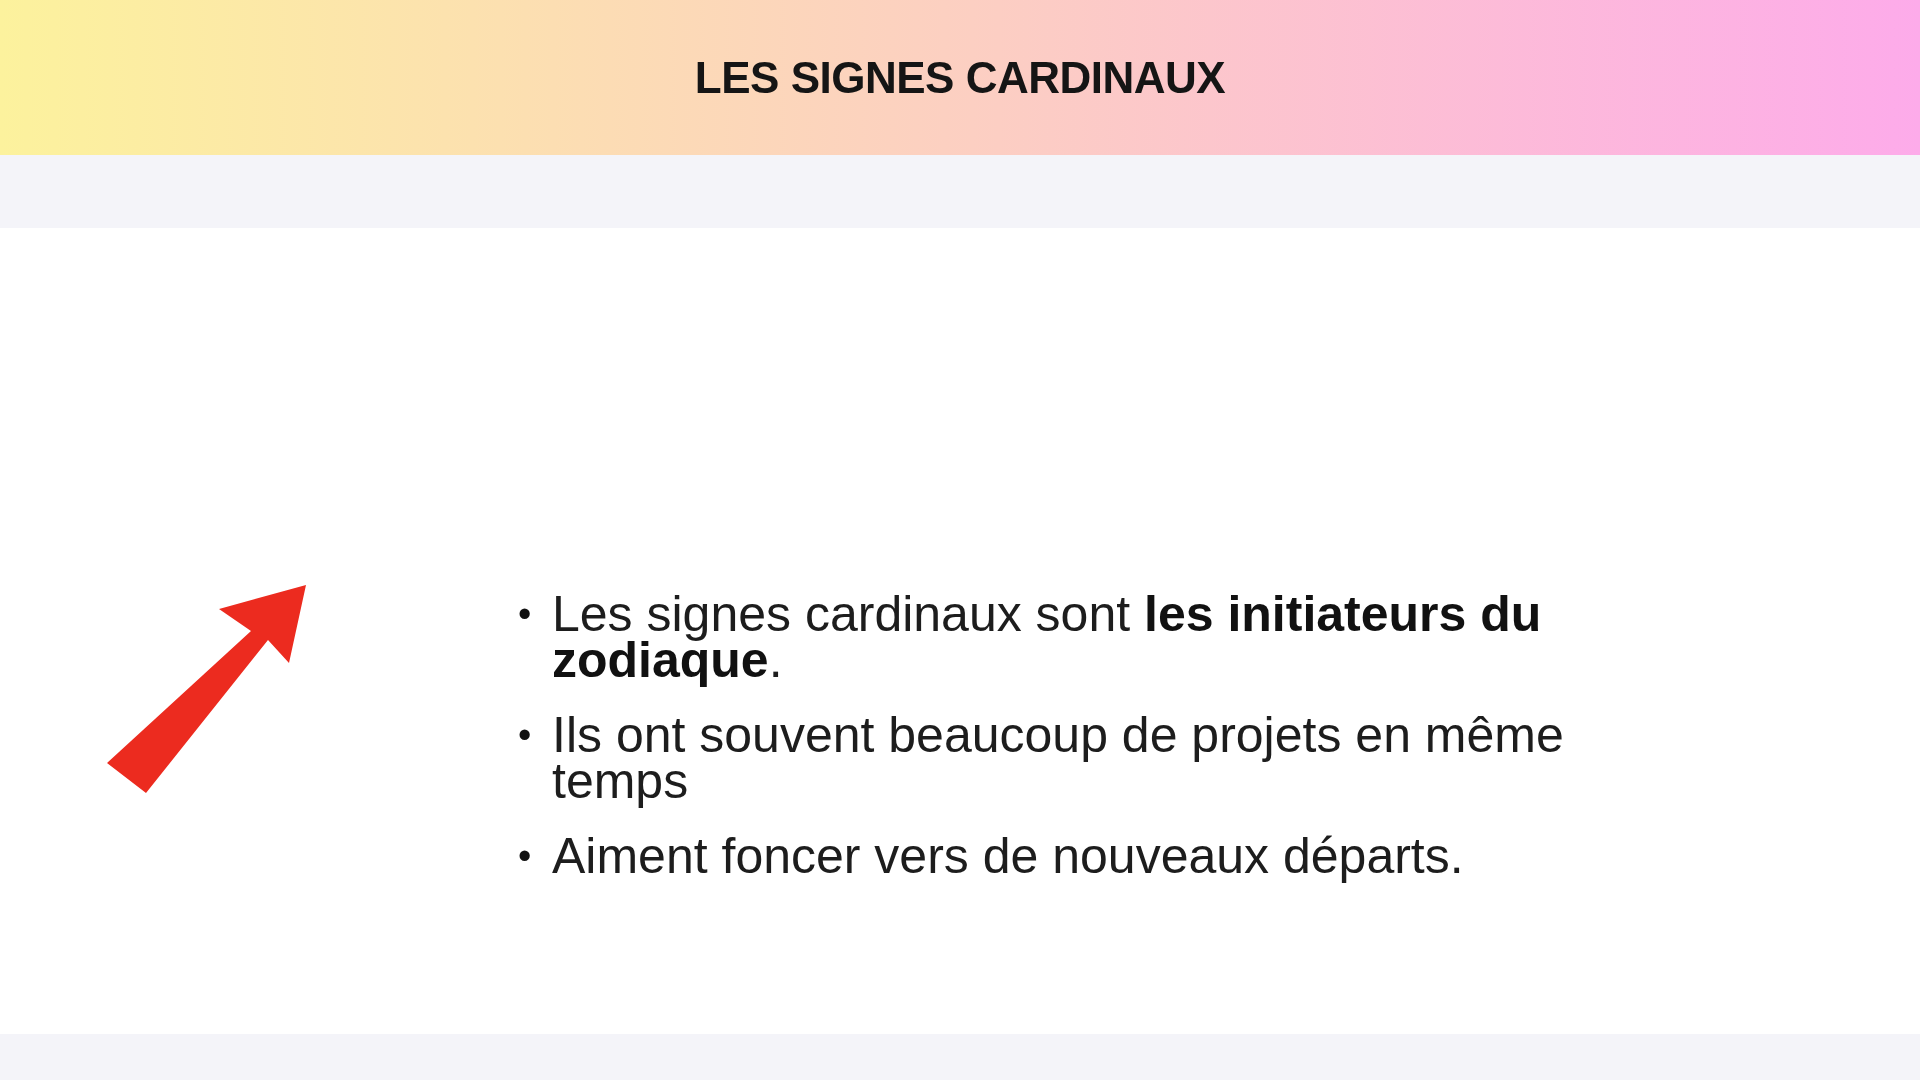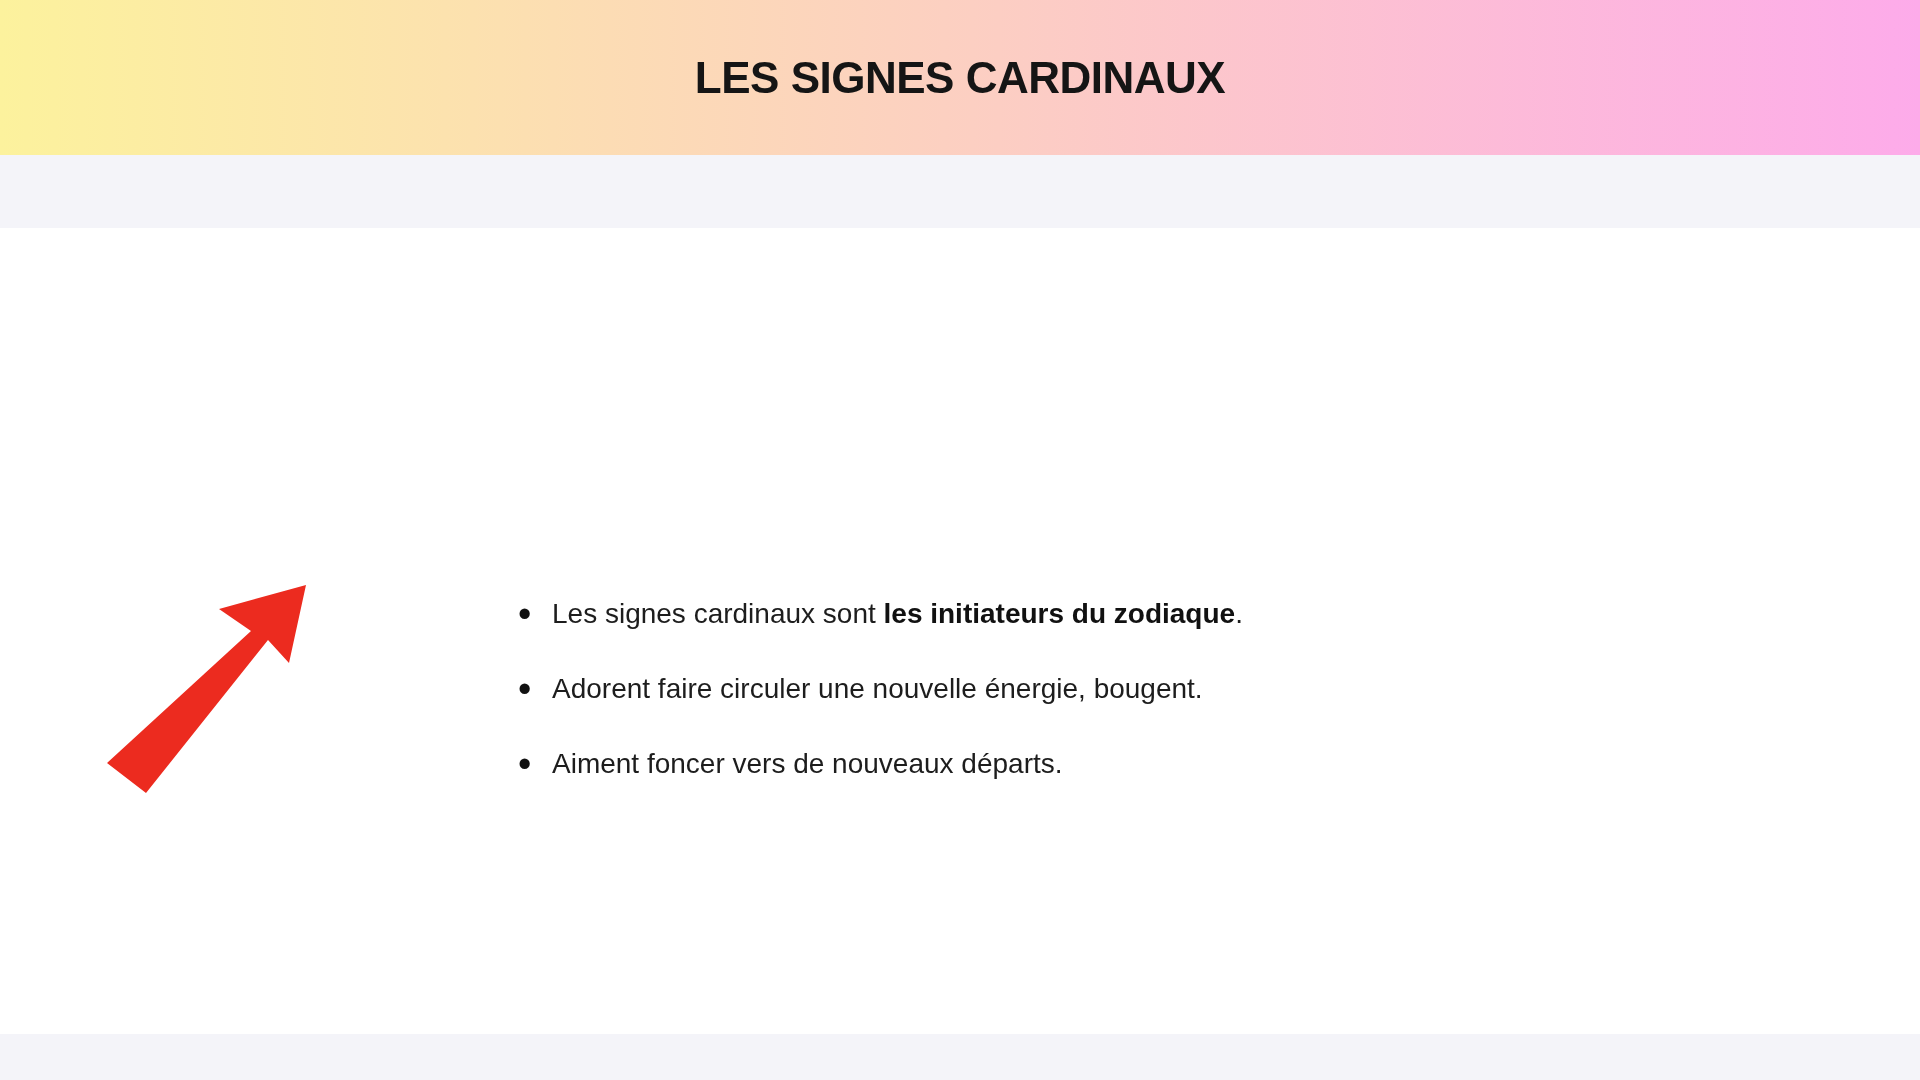--- a/index.html
+++ b/index.html
@@ -68,21 +68,21 @@
     top: 363px;
     margin: 0;
     padding: 0;
     list-style: none;
     max-width: 1100px;
   }
   ul.bullets li {
     position: relative;
     padding-left: 34px;
     margin-bottom: 29px;
-    font-size: 28px;
+    font-size: 50px;
     line-height: 46px;
     color: #1d1d1d;
   }
   ul.bullets li::before {
     content: "\2022";
     position: absolute;
     left: 0;
     top: 0;
     font-size: 38px;
     color: #111111;
@@ -109,21 +109,21 @@
       <svg width="210" height="218" viewBox="0 0 210 218" xmlns="http://www.w3.org/2000/svg" aria-hidden="true">
         <polygon points="201,7 114,31 146,53 2,185 41,215 163,62 184,85" fill="#EC2B1F"></polygon>
       </svg>
     </div>
 
     <ul class="bullets">
       <li>
         <span>Les signes cardinaux sont </span><span class="b">les initiateurs du zodiaque</span><span>.</span>
       </li>
       <li>
-        <span>Adorent faire circuler une nouvelle énergie, bougent.</span>
+        <span>Ils ont souvent beaucoup de projets en même temps</span>
       </li>
       <li>
         <span> Aiment foncer vers de nouveaux départs.</span>
       </li>
     </ul>
 
   </div>
 
   <div class="band-bottom"></div>
 

